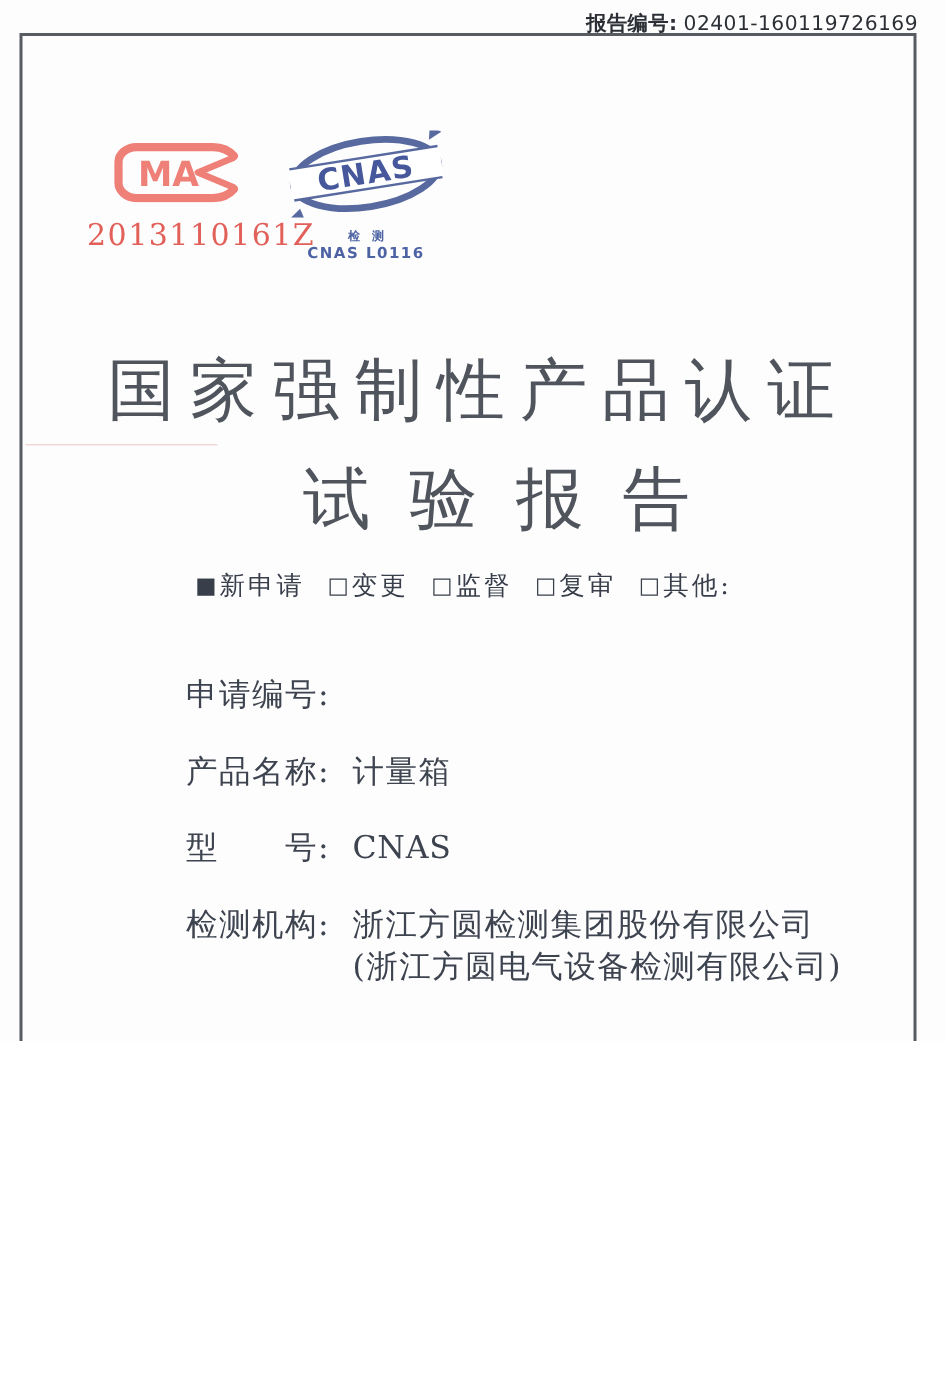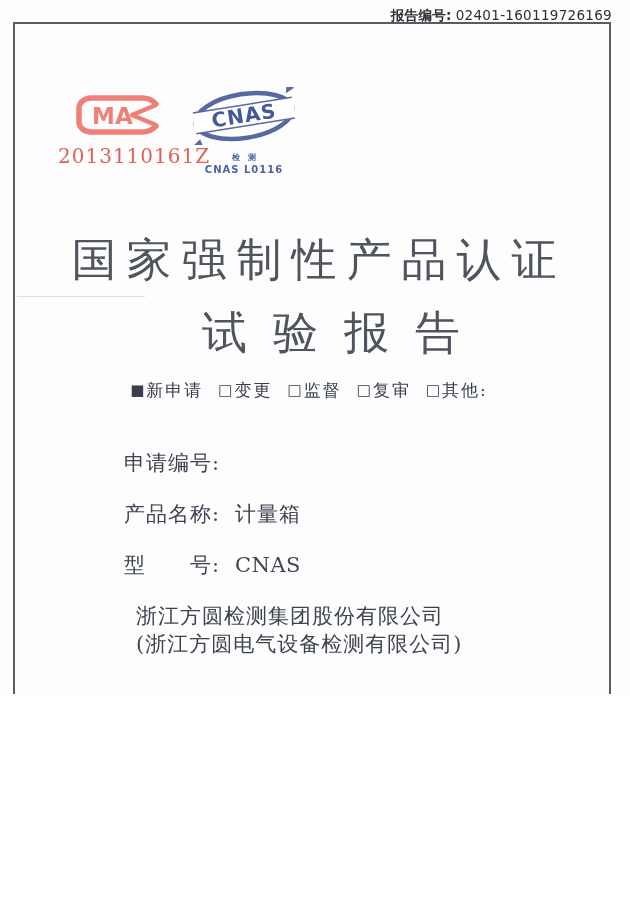--- a/index.html
+++ b/index.html
@@ -147,20 +147,21 @@
           <div class="field-value-line">计量箱</div>
         </div>
       </div>
       <div class="field-row">
         <span class="field-label">型　　号:</span>
         <div class="field-values latin">
           <div class="field-value-line">CNAS</div>
         </div>
       </div>
       <div class="field-row">
+        <span class="field-label">检测机构:</span>
         <div class="field-values">
           <div class="field-value-line">浙江方圆检测集团股份有限公司</div>
           <div class="field-value-line">(浙江方圆电气设备检测有限公司)</div>
         </div>
       </div>
     </div>
 
 
 </div>
 

